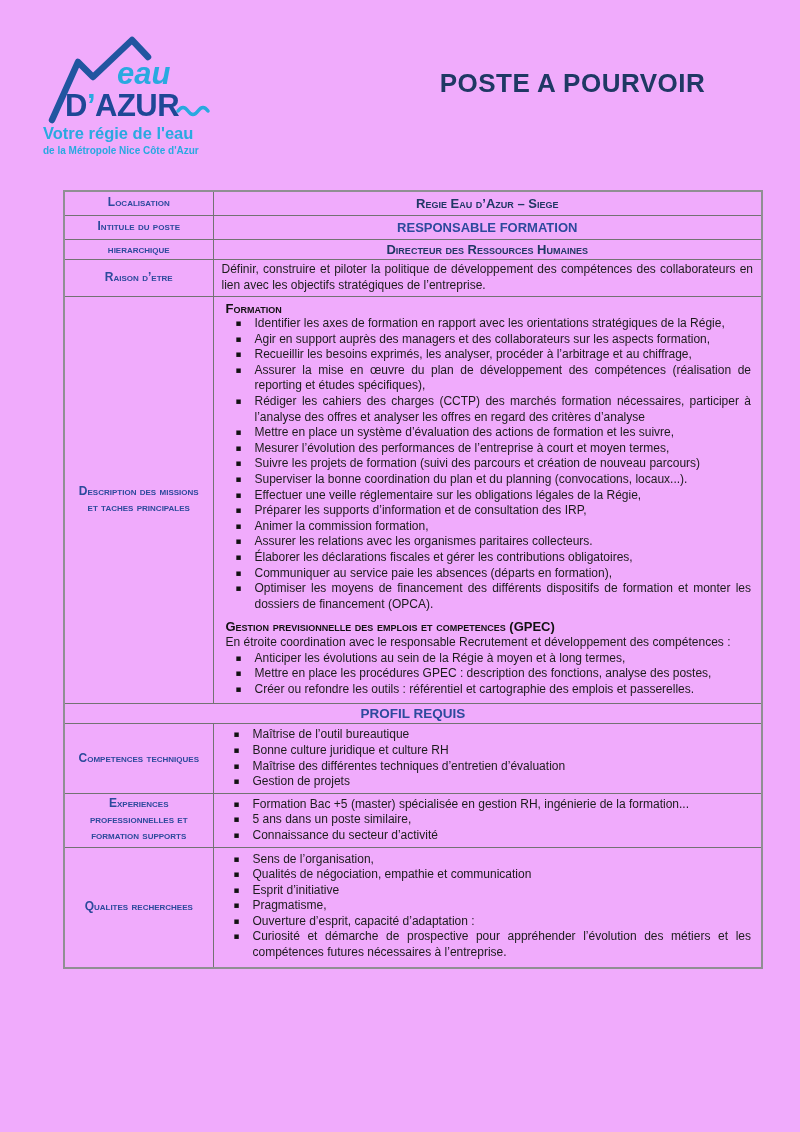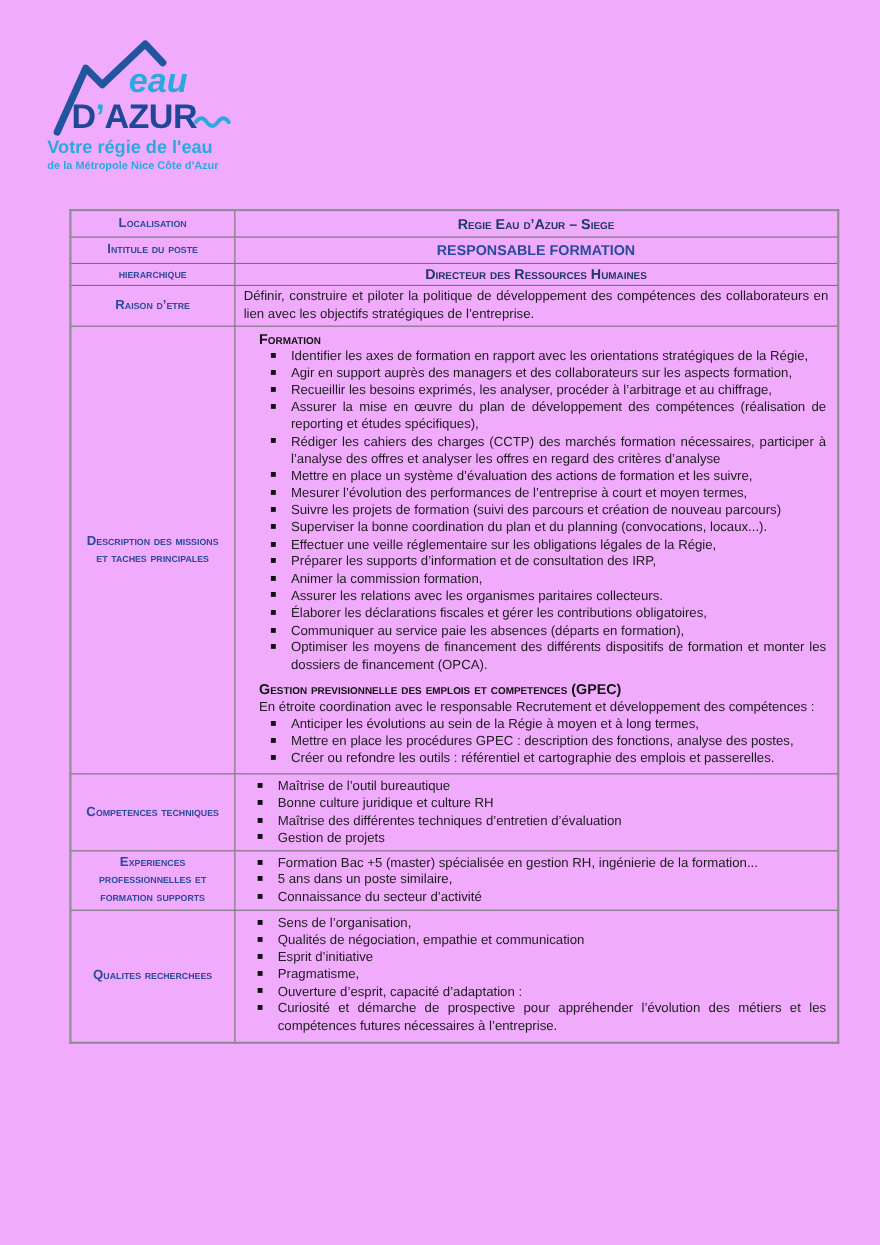--- a/index.html
+++ b/index.html
@@ -20,21 +20,21 @@
   td.lbl { width:149px; text-align:center; font-weight:bold;
            font-variant:small-caps; font-size:12px; line-height:1.32;
            color:var(--c-blue,#2C4A9C); padding:2px 8px; }
   td.val { padding:2px 8px; }
   .v-center { text-align:center; }
   .v-navy-sc { font-variant:small-caps; font-weight:bold; font-size:13px;
                color:var(--c-navy,#1F3864); }
   .v-blue-caps { font-weight:bold; font-size:13px; color:var(--c-blue,#2C4A9C); }
   .v-body { font-size:12px; line-height:15.6px; text-align:justify; color:#1c1c1c; }
 
-  .desc-cell { padding:4px 10px 6px 22px; vertical-align:top; }
+  .desc-cell { padding:4px 10px 6px 12px; vertical-align:top; }
   .sec-heading { font-variant:small-caps; font-weight:bold; font-size:13px;
                  color:#111; line-height:15.6px; }
   .intro { font-size:12px; line-height:15.6px; text-align:justify; color:#1c1c1c; }
   ul.bullets { list-style:none; margin:0; padding:0; }
   ul.bullets li { position:relative; padding-left:29px; font-size:12px;
                   line-height:15.6px; text-align:justify; color:#1c1c1c; }
   ul.bullets li::before { content:"▪"; position:absolute; left:10px; top:0;
                           font-size:9px; font-family:"DejaVu Sans", sans-serif;
                           color:#111; }
   .gpec-block { margin-top:7px; }
@@ -55,20 +55,21 @@
     <svg width="205" height="124" viewBox="0 0 205 124">
       <polyline points="12,84 38,26 53,41 92,4 108,21" style="fill:none;stroke:var(--c-mountain,#2155A0);stroke-width:6.5;stroke-linecap:round;stroke-linejoin:round"></polyline>
       <text x="77" y="48" style="fill:var(--c-cyan,#29A9E0);font-size:31px;font-weight:bold;font-style:italic">eau</text>
       <text x="25" y="80" style="font-size:31px;font-weight:bold;letter-spacing:-0.5px"><tspan style="fill:var(--c-logo_navy,#1E4796)">D</tspan><tspan style="fill:var(--c-cyan,#29A9E0)">’</tspan><tspan style="fill:var(--c-logo_navy,#1E4796)">AZUR</tspan></text>
       <path d="M138 75 q5 -7 10 0 t10 0 t10 0" style="fill:none;stroke:var(--c-cyan,#29A9E0);stroke-width:3.5;stroke-linecap:round"></path>
       <text x="3" y="103" style="fill:var(--c-cyan,#29A9E0);font-size:16.5px;font-weight:bold">Votre régie de l'eau</text>
       <text x="3" y="118" style="fill:var(--c-cyan,#29A9E0);font-size:10px;font-weight:bold">de la Métropole Nice Côte d'Azur</text>
     </svg>
   </div>
 
+  <div class="page-title">POSTE A POURVOIR</div>
 
   <table class="doc">
     <tbody>
         <tr>
       <td class="lbl" style="height:24px">Localisation</td>
       <td class="val v-center v-navy-sc">Regie Eau d’Azur – Siege</td>
     </tr>
     <tr>
       <td class="lbl" style="height:24px">Intitule du poste</td>
       <td class="val v-center v-blue-caps">RESPONSABLE FORMATION</td>
@@ -108,20 +109,23 @@
           <div class="intro">En étroite coordination avec le responsable Recrutement et développement des compétences :</div>
           <ul class="bullets">
                 <li>Anticiper les évolutions au sein de la Régie à moyen et à long termes,</li>
                 <li>Mettre en place les procédures GPEC : description des fonctions, analyse des postes,</li>
                 <li>Créer ou refondre les outils : référentiel et cartographie des emplois et passerelles.</li>
               </ul>
         </div>
       </td>
     </tr>
     <tr>
+      <td class="profil-row" colspan="2">PROFIL REQUIS</td>
+    </tr>
+    <tr>
       <td class="lbl">Competences techniques</td>
       <td class="list-cell">
         <ul class="bullets">
               <li>Maîtrise de l’outil bureautique</li>
               <li>Bonne culture juridique et culture RH</li>
               <li>Maîtrise des différentes techniques d’entretien d’évaluation</li>
               <li>Gestion de projets</li>
             </ul>
       </td>
     </tr>

